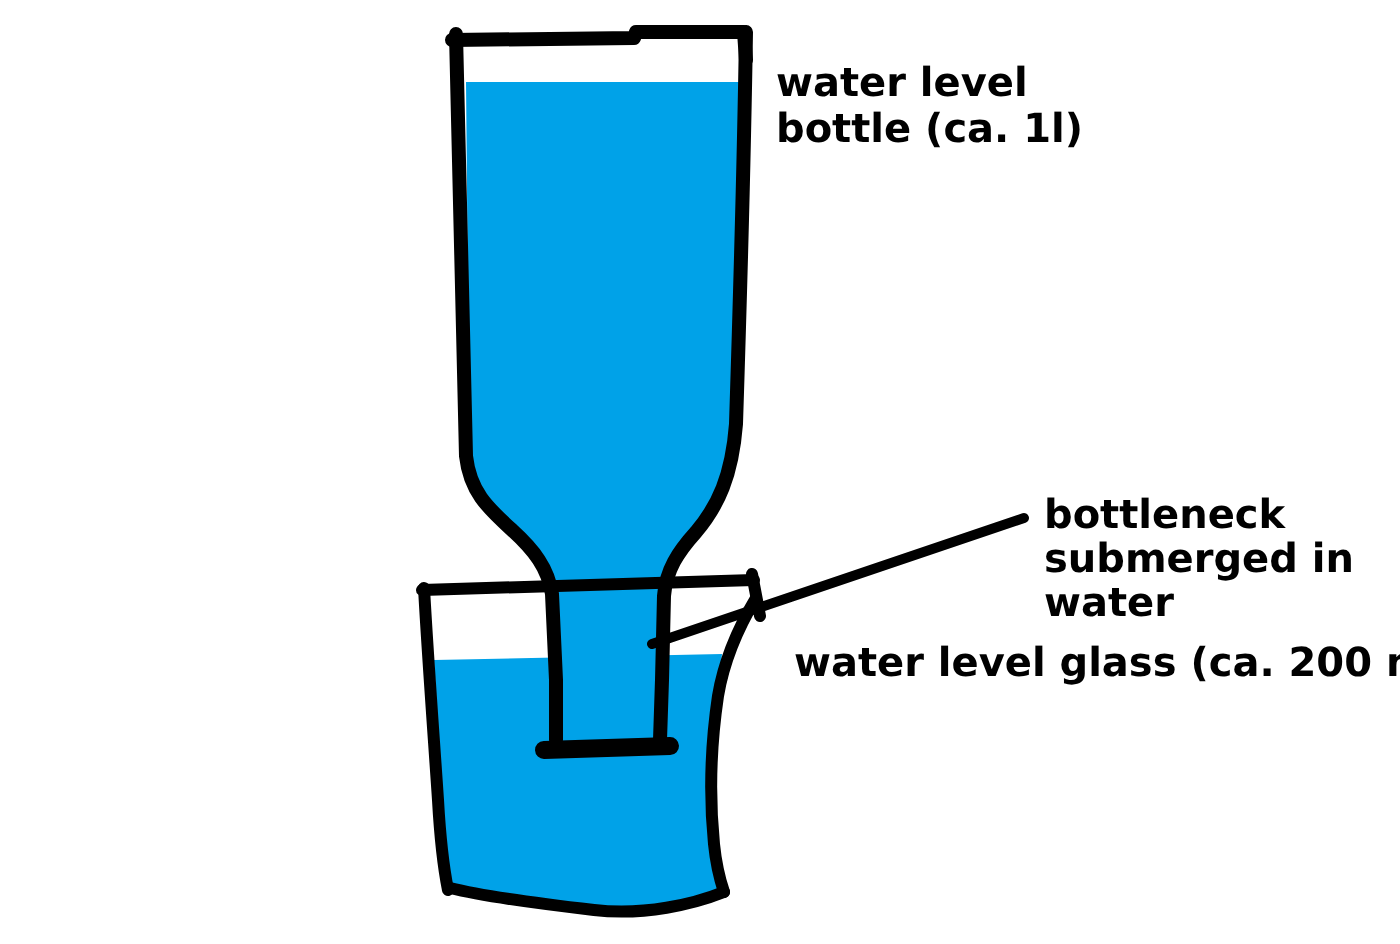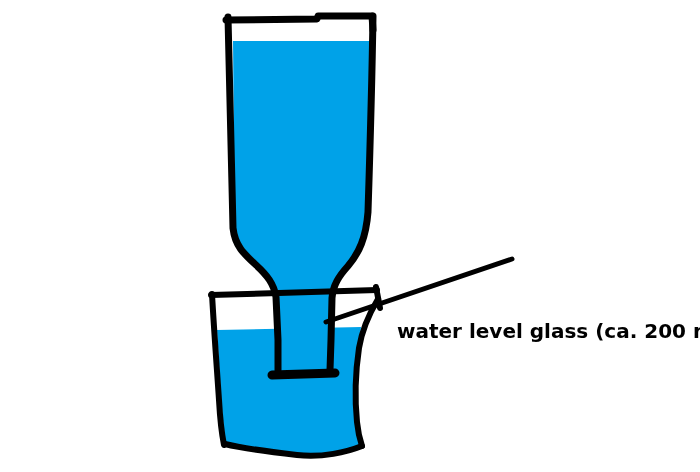--- a/index.html
+++ b/index.html
@@ -111,17 +111,22 @@
       <path d="M 373 16
                C 372 80, 370 150, 368 212
                C 366 238, 359 253, 348 266
                C 339 276, 333 285, 332 298
                L 331 340
                L 330 370"></path>
       <path stroke-width="9" d="M 272 375 L 335 373"></path>
     </g>
   </svg>
 
+  <div class="label label-bottle">water level
+bottle (ca. 1l)</div>
 
+  <div class="label label-neck">bottleneck
+submerged in
+water</div>
 
   <div class="label label-glass">water level glass (ca. 200 ml)</div>
 
 </div>
 
 </body></html>

